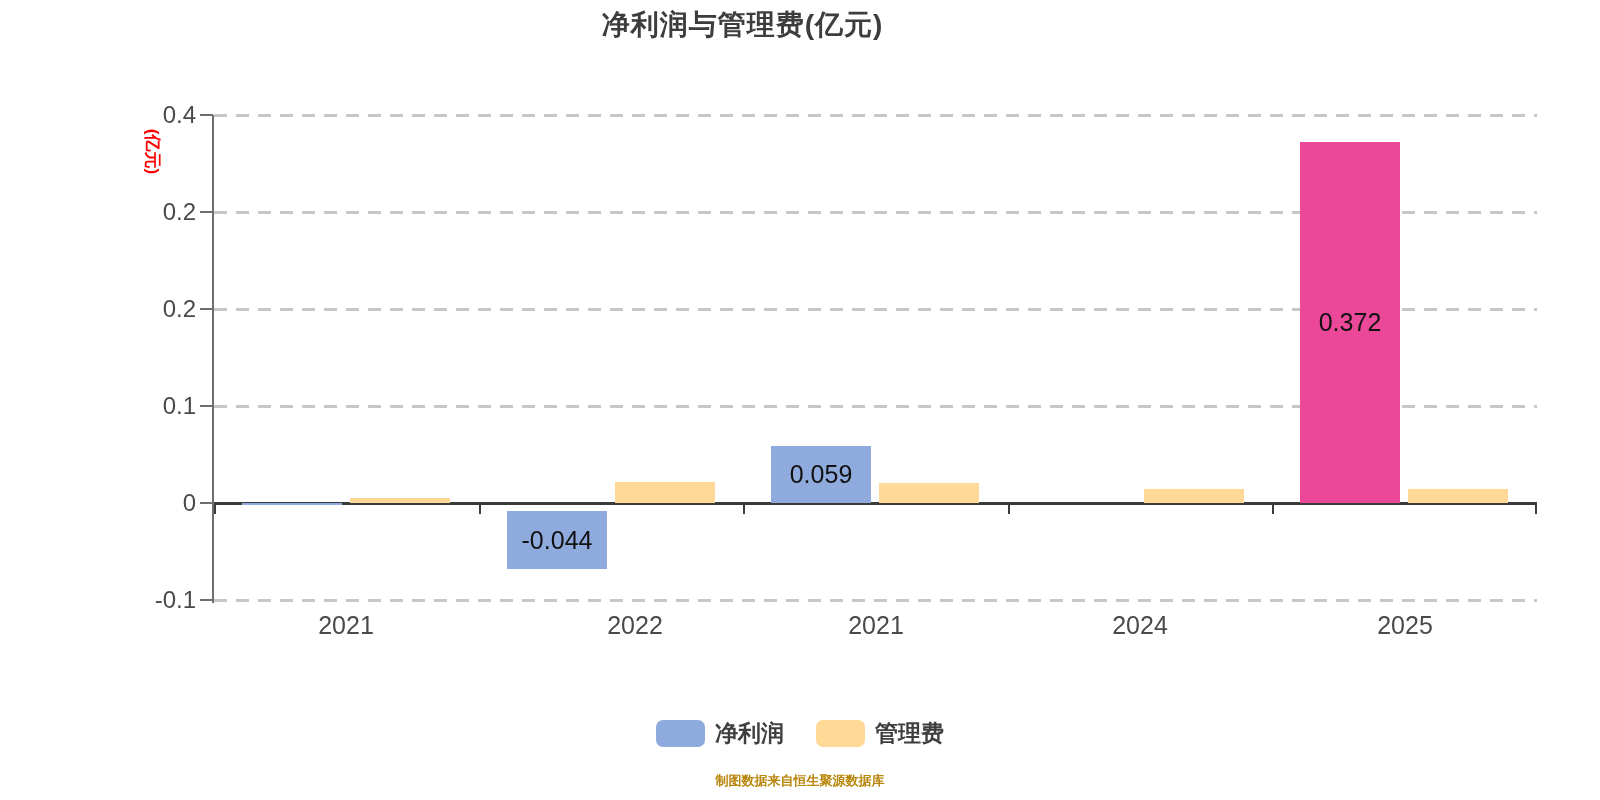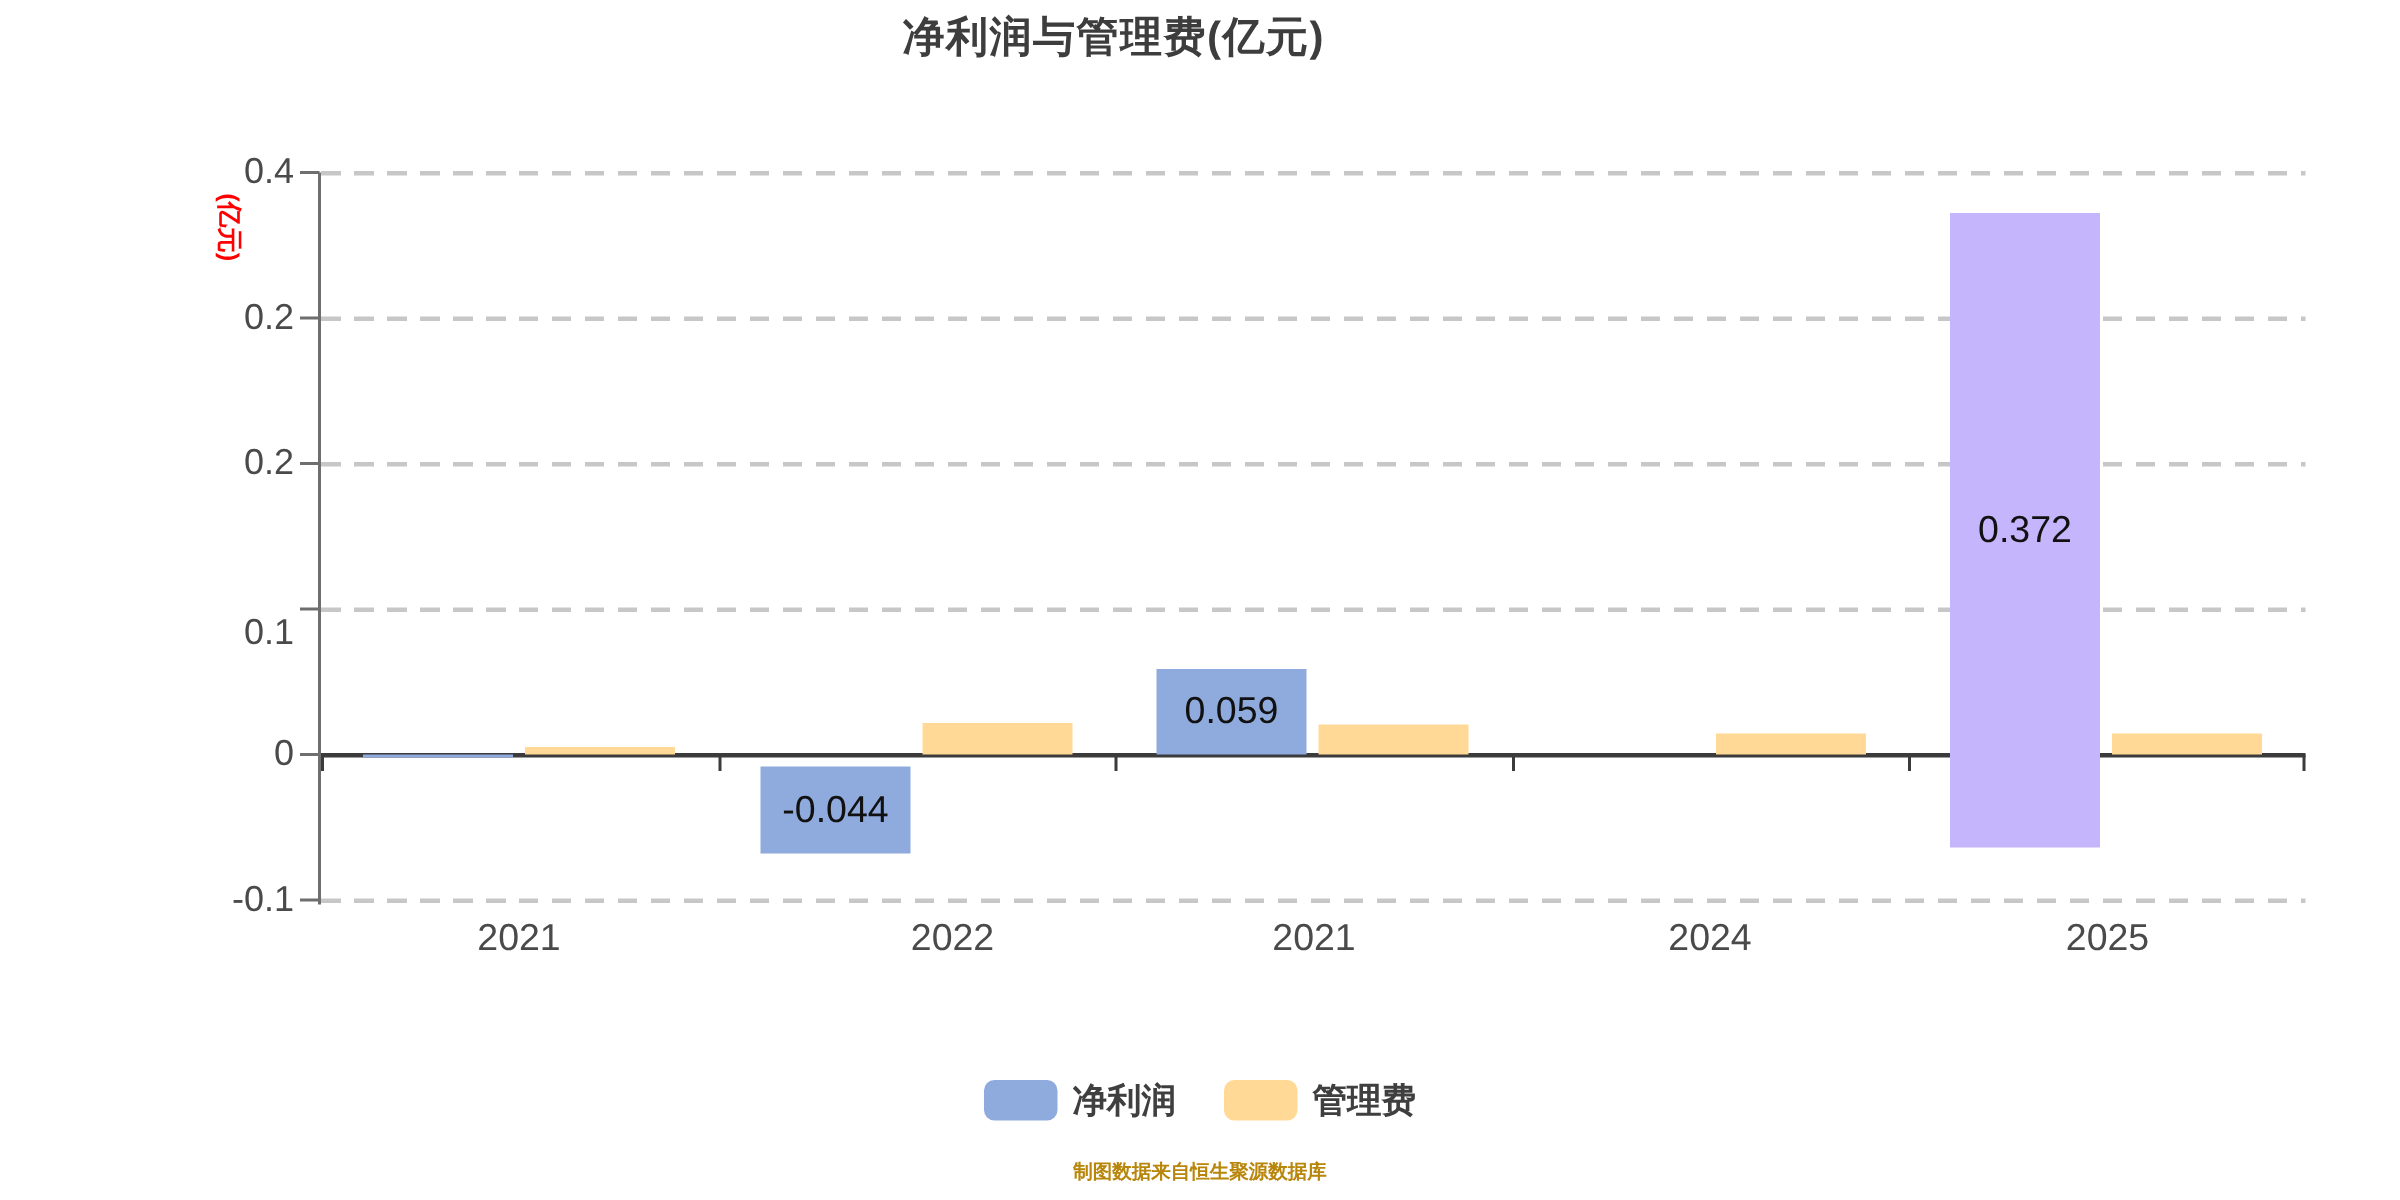--- a/index.html
+++ b/index.html
@@ -69,21 +69,21 @@
     <div class="x-tick" style="left: 794px; top: 388px;"></div>
     <div class="x-tick" style="left: 1058px; top: 388px;"></div>
     <div class="x-tick" style="left: 1321px; top: 388px;"></div>
     <div class="bar" style="left: 28px; width: 100px; height: 2px; background: rgb(143, 170, 220); top: 388px;"></div>
     <div class="bar" style="left: 293px; width: 100px; height: 58px; background: rgb(143, 170, 220); top: 396px;">
       <div class="bar-label">-0.044</div>
     </div>
     <div class="bar" style="left: 557px; width: 100px; height: 57px; background: rgb(143, 170, 220); top: 330.77px;">
       <div class="bar-label">0.059</div>
     </div>
-    <div class="bar" style="left: 1086px; width: 100px; height: 423px; background: #c4b5fd; top: 27.16px;">
+    <div class="bar" style="left: 1086px; width: 100px; height: 361px; background: #ec4899; top: 27.16px;">
       <div class="bar-label">0.372</div>
     </div>
     <div class="bar" style="left: 136px; width: 100px; height: 5px; background: rgb(255, 217, 149); top: 383.15px;"></div>
     <div class="bar" style="left: 401px; width: 100px; height: 21px; background: rgb(255, 217, 149); top: 366.66px;"></div>
     <div class="bar" style="left: 665px; width: 100px; height: 20px; background: rgb(255, 217, 149); top: 367.63px;"></div>
     <div class="bar" style="left: 930px; width: 100px; height: 14px; background: rgb(255, 217, 149); top: 374.42px;"></div>
     <div class="bar" style="left: 1194px; width: 100px; height: 14px; background: rgb(255, 217, 149); top: 374.42px;"></div>
   </div>
 
 <div class="legend">
@@ -97,21 +97,21 @@
   </div>
 </div>
 
 <div class="footer" style="color: rgb(184, 134, 11);">制图数据来自恒生聚源数据库</div>
 
 <div class="y-tick" style="top: 599px;"></div>
 <div class="y-label" style="top: 586px;">-0.1</div>
 <div class="y-tick" style="top: 502px;"></div>
 <div class="y-label" style="top: 489px;">0</div>
 <div class="y-tick" style="top: 405px;"></div>
-<div class="y-label" style="top: 408px;">0.1</div>
+<div class="y-label" style="top: 392px;">0.1</div>
 <div class="y-tick" style="top: 308px;"></div>
 <div class="y-label" style="top: 295px;">0.2</div>
 <div class="y-tick" style="top: 211px;"></div>
 <div class="y-label" style="top: 198px;">0.2</div>
 <div class="y-tick" style="top: 114px;"></div>
 <div class="y-label" style="top: 101px;">0.4</div>
 <div class="x-label" style="left: 276px;">2021</div>
 <div class="x-label" style="left: 565px;">2022</div>
 <div class="x-label" style="left: 806px;">2021</div>
 <div class="x-label" style="left: 1070px;">2024</div>

